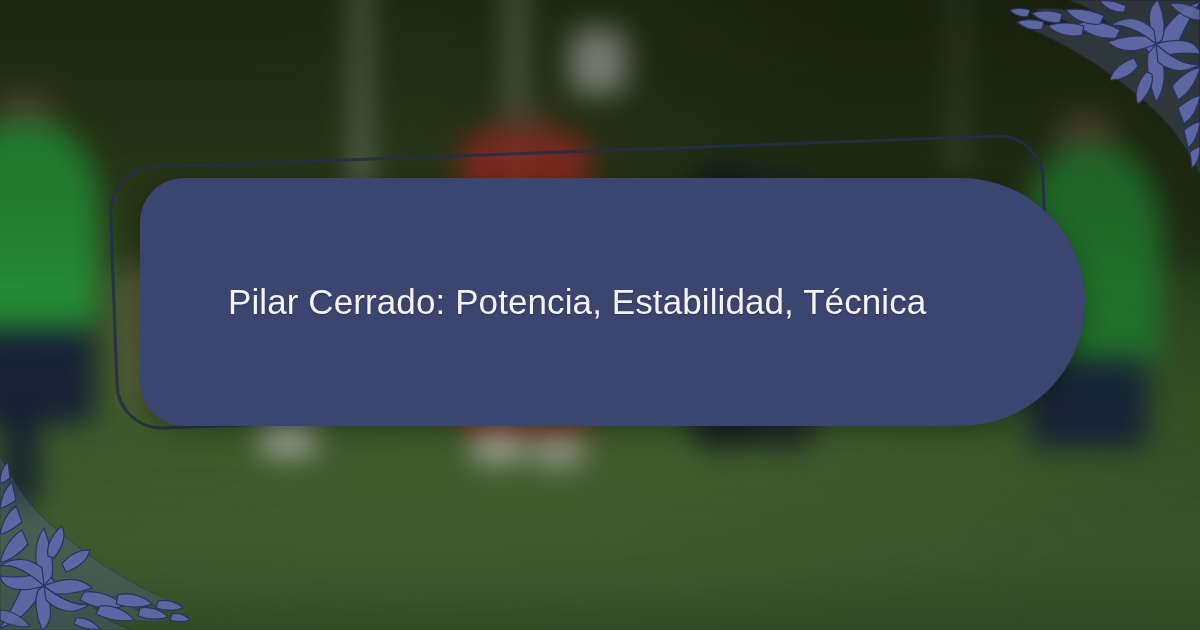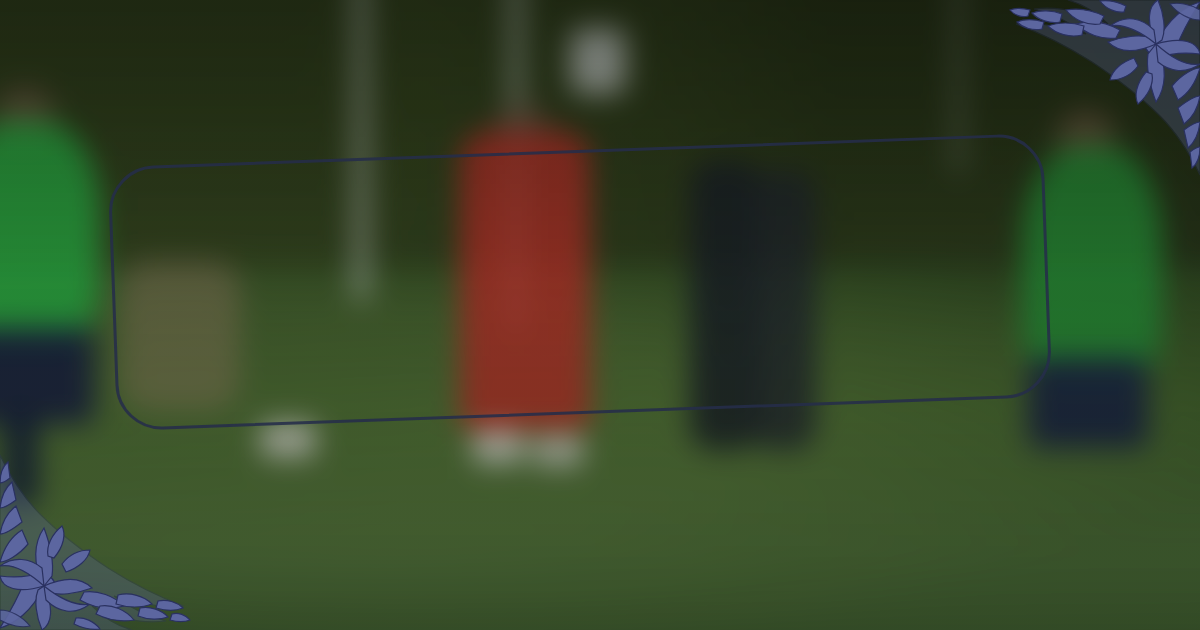--- a/index.html
+++ b/index.html
@@ -223,14 +223,17 @@
       <path d="M184 130 C192 124 198 122 200 122 C199 132 195 142 188 148 Z"></path>
       <path d="M190 152 C195 148 199 147 200 147 C200 156 197 164 192 168 Z"></path>
       <path d="M146 72 C136 84 134 96 138 104 C148 96 154 84 152 74 Z"></path>
       <path d="M134 58 C122 62 112 70 110 80 C122 80 132 74 138 66 Z"></path>
       <path d="M200 10 C190 4 178 2 170 4 C178 14 190 20 200 20 Z" opacity=".9"></path>
     </g>
   </svg>
 
   <div class="card-outline"></div>
 
+  <div class="card-solid">
+    <h1 class="card-title">Pilar Cerrado: Potencia, Estabilidad, Técnica</h1>
+  </div>
 
 </div>
 
 </body></html>

